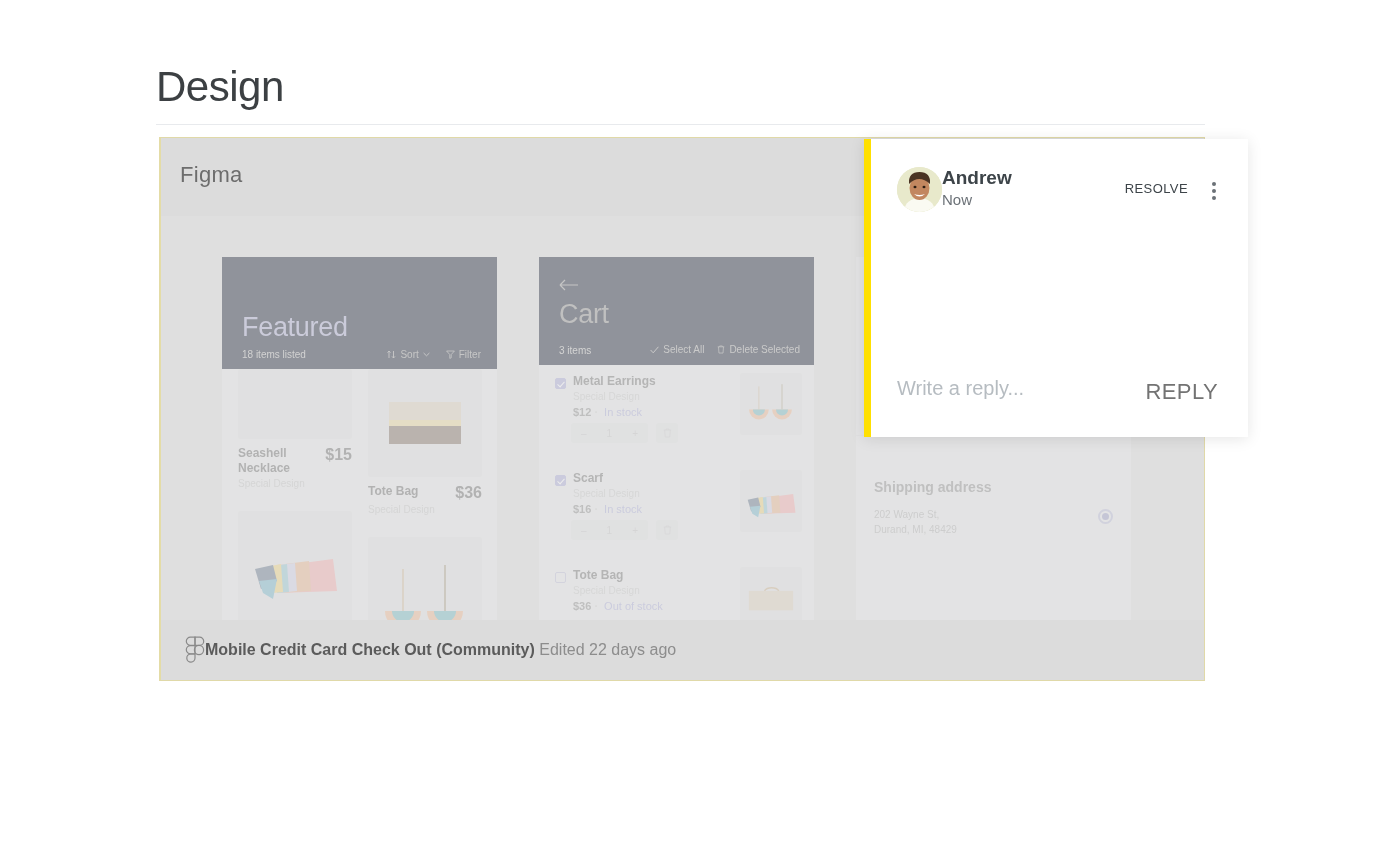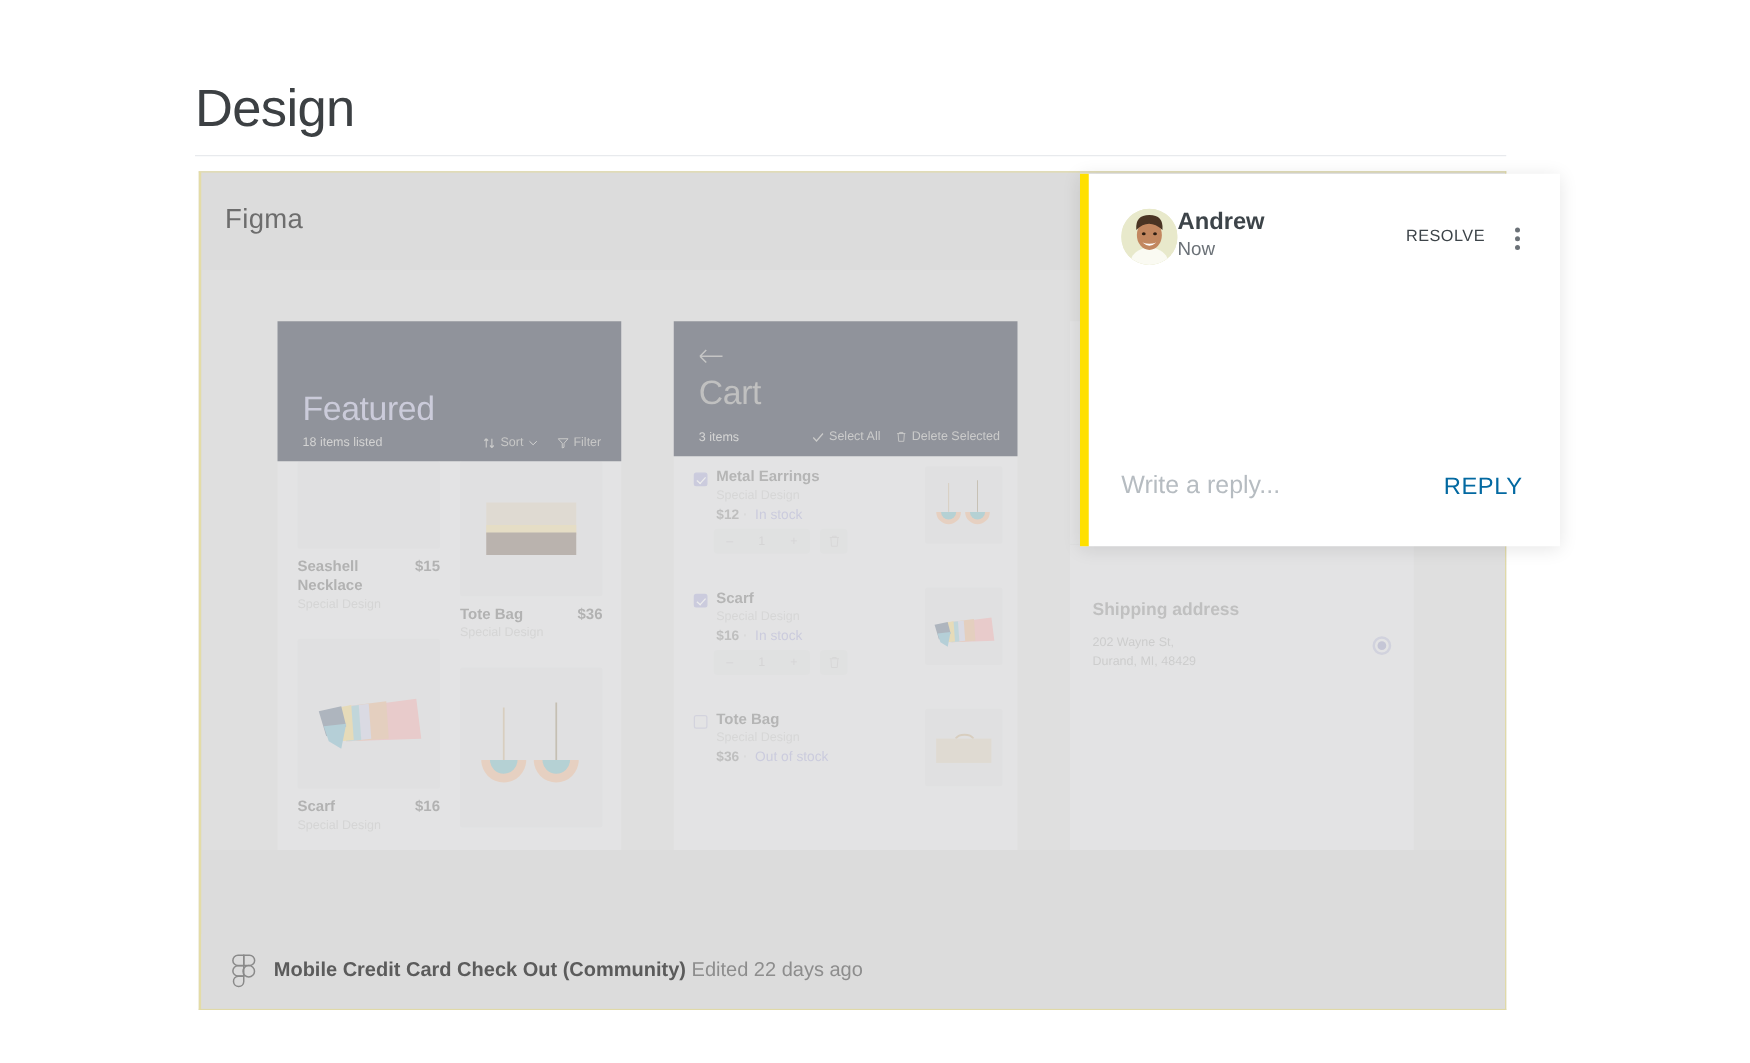--- a/index.html
+++ b/index.html
@@ -19,21 +19,21 @@
     letter-spacing: -0.5px; line-height: 1;
   }
   .title-rule {
     position: absolute; left: 156px; top: 124px;
     width: 1049px; height: 1px; background: #e8eaed;
   }
 
   
   .embed {
     position: absolute; left: 159px; top: 137px;
-    width: 1046px; height: 671px;
+    width: 1046px; height: 544px;
     background: #dcdcdc;
     border: 1px solid #e0d9a8;
     border-left: 2px solid #e4dca6;
     overflow: hidden;
   }
   .embed-label {
     position: absolute; left: 19px; top: 24px;
     font-size: 22px; color: #6d6d6d; letter-spacing: .3px;
   }
 
@@ -79,21 +79,21 @@
   .col { position: absolute; width: 114px; }
   .col-l { left: 0; }
   .col-r { left: 130px; }
   .pcard { margin-bottom: 12px; }
   .pimg {
     width: 114px; background: #e0e0e2; border-radius: 2px;
     display: flex; align-items: center; justify-content: center; overflow: hidden;
   }
   .prow { display:flex; justify-content: space-between; align-items: flex-start; margin-top: 7px; }
   .pname { font-size: 12px; font-weight: 600; color: #666; line-height: 1.25; max-width: 72px; }
-  .pprice { font-size: 12px; font-weight: 600; color: #666; }
+  .pprice { font-size: 16px; font-weight: 600; color: #666; }
   .pdesc { font-size: 10px; color: #c2c2c2; margin-top: 2px; }
 
   
   .back-arrow { position: absolute; left: 20px; top: 22px; color:#9a9a9a; }
   .cart-title {
     position: absolute; left: 20px; top: 42px;
     font-size: 27px; font-weight: 500; color: #8c8c8c; letter-spacing: -0.3px;
   }
   .cart-sub { position: absolute; left: 20px; top: 88px; font-size: 10px; color: #c0c0c0; }
   .cart-tools {
@@ -139,21 +139,21 @@
   .radio {
     position:absolute; right: 18px; top: 252px; width: 15px; height: 15px;
     border-radius: 50%; border: 2px solid #b9bad8;
     display:flex; align-items:center; justify-content:center;
   }
   .radio i { width: 7px; height: 7px; border-radius:50%; background:#9a9bc4; display:block; }
 
   
   .embed-foot {
     position: absolute; left: 0; bottom: 0; width: 100%; height: 60px;
-    background: #dcdcdc; display: flex; align-items: center; padding-left: 24px; gap: 14px;
+    background: #dcdcdc; display: flex; align-items: center; padding-left: 24px; 
     z-index: 70;
   }
   .foot-text { font-size: 16px; color: #6d6d6d; }
   .foot-text b { color: #5b5b5b; font-weight: 700; }
   .foot-text span.sub { color: #8d8d8d; font-weight: 400; }
 
   
   .comment {
     position: absolute; left: 864px; top: 139px;
     width: 384px; height: 298px;
@@ -180,21 +180,21 @@
     position:absolute; left: 26px; top: 97px; width: 330px;
     font-size: 21px; color: #2f3539; line-height: 1.78;
   }
   .c-body .mention { color: #2a7ab0; }
   .c-reply-input {
     position:absolute; left: 26px; top: 238px;
     font-size: 20px; color: #b6bcc1;
   }
   .c-reply-btn {
     position:absolute; right: 30px; top: 240px;
-    font-size: 19px; color: #0369a1; letter-spacing: .4px;
+    font-size: 22px; color: #737373; letter-spacing: .4px;
   }
 </style>
 </head>
 <body>
 
 <div class="page">
 
   <div class="page-title">Design</div>
   <div class="title-rule"></div>
 

